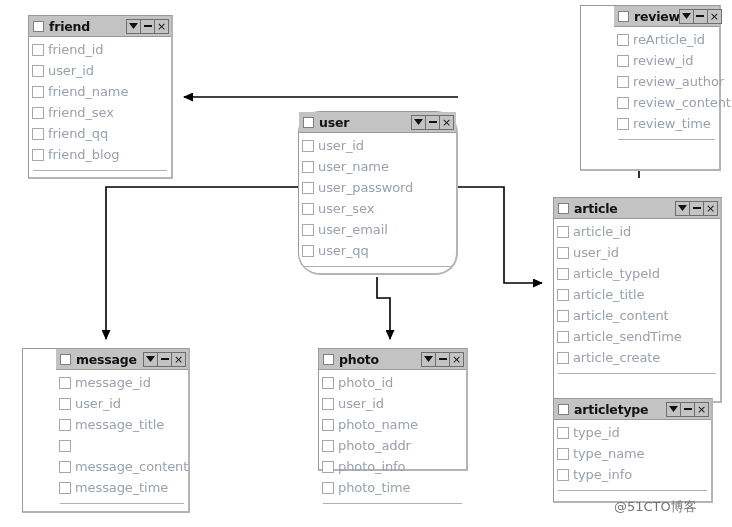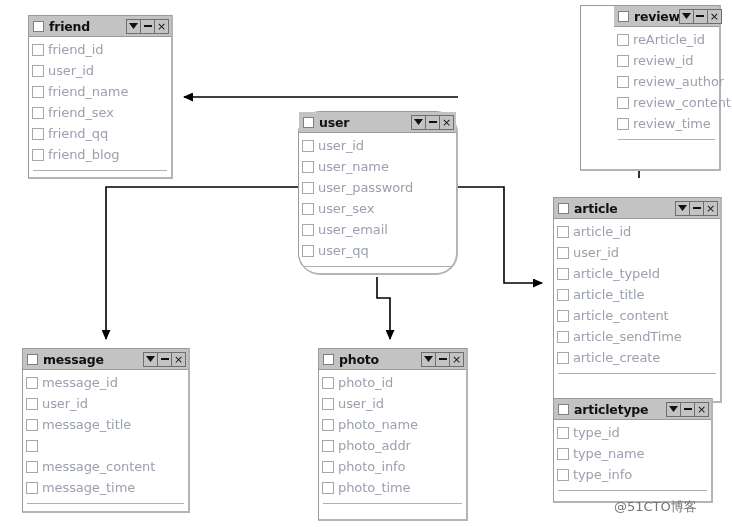--- a/index.html
+++ b/index.html
@@ -350,21 +350,21 @@
             <span class="cb"></span>
             <span class="fld-name">type_name</span>
           </div>
           <div class="fld">
             <span class="cb"></span>
             <span class="fld-name">type_info</span>
           </div>
         </div>
         <div class="tbl-foot"></div>
       </div>
-      <div class="tbl" style="left: 22px; top: 348px; width: 168px; height: 165px;">
+      <div class="tbl" style="left: 22px; top: 348px; width: 168px; height: 165px; padding-left: 33px;">
         <div class="tbl-title">
           <span class="cb"></span>
           <span class="tbl-name">message</span>
           <span class="win-btns">
             <span class="win-btn caret">
               <svg width="9" height="6" viewBox="0 0 9 6">
                 <path d="M0,0 L9,0 L4.5,6 z" fill="#111"></path>
               </svg>
             </span>
             <span class="win-btn min"></span>
@@ -391,21 +391,21 @@
             <span class="cb"></span>
             <span class="fld-name">message_content</span>
           </div>
           <div class="fld">
             <span class="cb"></span>
             <span class="fld-name">message_time</span>
           </div>
         </div>
         <div class="tbl-foot"></div>
       </div>
-      <div class="tbl" style="left: 318px; top: 348px; width: 150px; height: 173px;">
+      <div class="tbl" style="left: 318px; top: 348px; width: 150px; height: 123px;">
         <div class="tbl-title">
           <span class="cb"></span>
           <span class="tbl-name">photo</span>
           <span class="win-btns">
             <span class="win-btn caret">
               <svg width="9" height="6" viewBox="0 0 9 6">
                 <path d="M0,0 L9,0 L4.5,6 z" fill="#111"></path>
               </svg>
             </span>
             <span class="win-btn min"></span>

